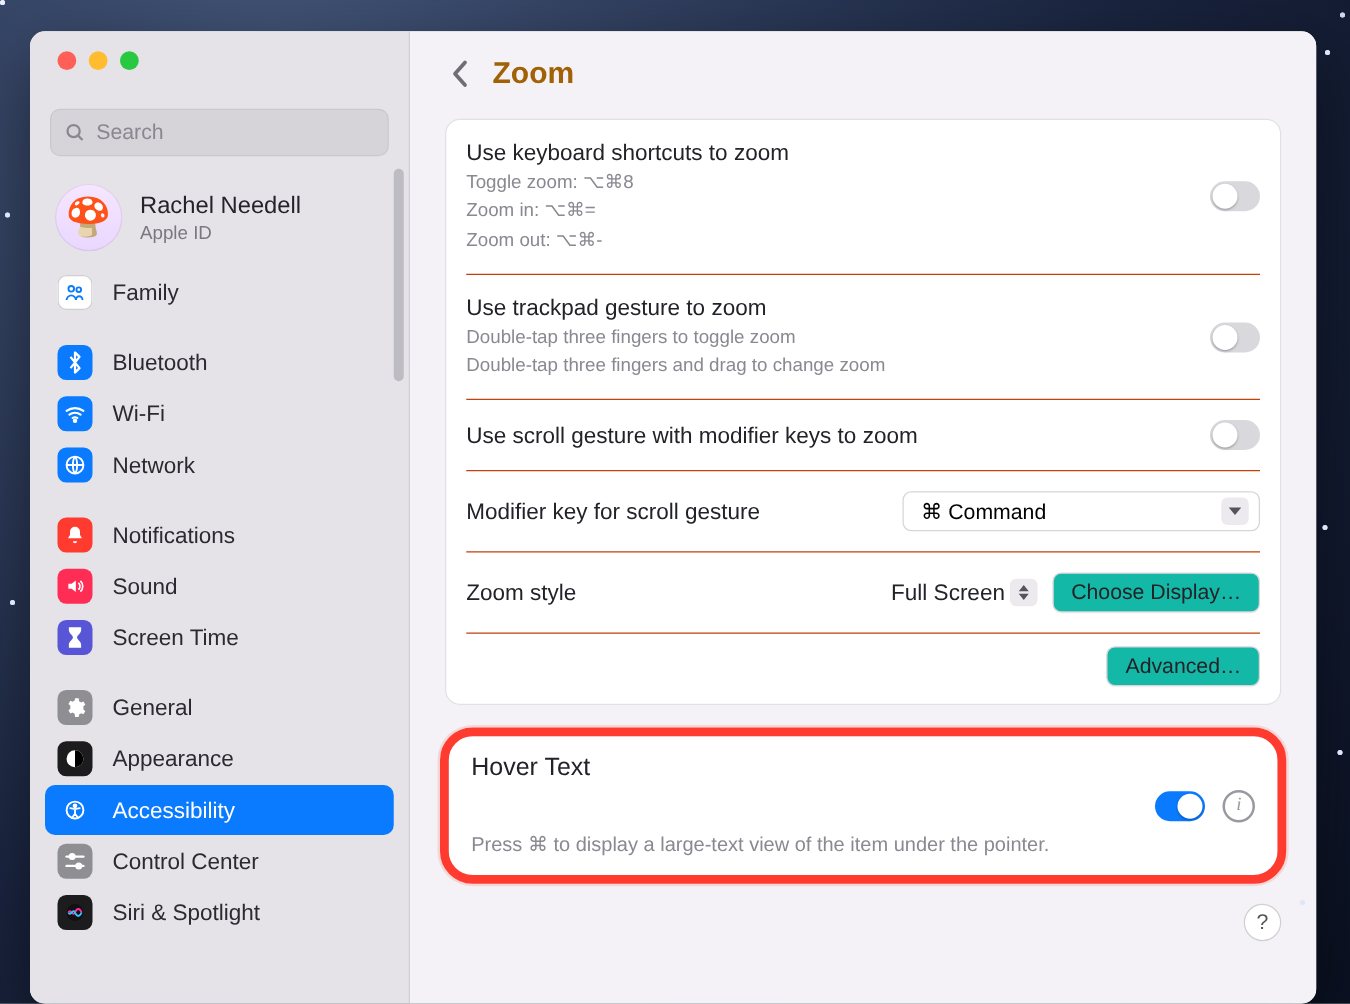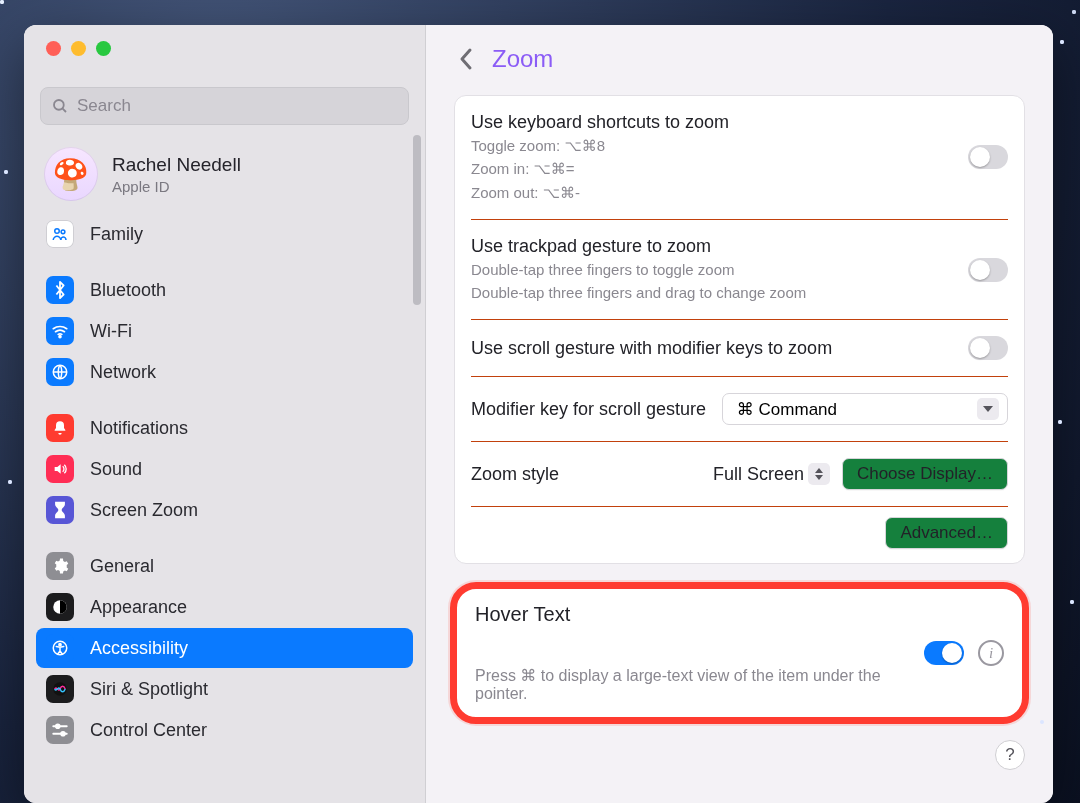--- a/index.html
+++ b/index.html
@@ -13,21 +13,21 @@
     content:""; position:absolute; width:4px; height:4px; background:#e7f0ff; border-radius:50%;
     box-shadow: 1060px 40px #dbe6ff, 1058px 420px #dbe6ff, 8px 480px #dbe6ff, 4px 170px #dbe6ff,
                 1040px 720px #dbe6ff, 1070px 600px #dbe6ff, 1072px 10px #cbd7f1;
   }
   .window {
     position:absolute; left:24px; top:25px; width:1029px; height:778px;
     background:#fff; border-radius:12px; overflow:hidden; display:flex;
     box-shadow: 0 20px 60px rgba(0,0,0,.5);
   }
   .sidebar {
-    width:402px; background:#e5e3e7; display:flex; flex-direction:column;
+    width:304px; background:#e5e3e7; display:flex; flex-direction:column;
     border-right:1px solid #d0cfd3; position:relative;
   }
   .traffic { display:flex; gap:10px; padding:16px 0 0 22px; height:44px;}
   .dot { width:15px; height:15px; border-radius:50%; }
   .dot.r{background:#ff5f57;} .dot.y{background:#febc2e;} .dot.g{background:#28c840;}
   .search-wrap{ padding: 18px 16px 8px 16px;}
   .search {
     display:flex; align-items:center; gap:8px; background:#d6d4d9; border:1px solid #c9c8cd;
     border-radius:8px; padding:8px 10px; color:#7b7881;
   }
@@ -54,21 +54,21 @@
   .group-gap { height:14px; }
   .sidebar-scrollbar{
     position:absolute; right:4px; top:110px; width:8px; height:170px; background:#bdbcc2; border-radius:4px;
   }
 
   .content { flex:1; background:#f4f2f6; display:flex; flex-direction:column; }
   .header { display:flex; align-items:center; gap:14px; padding:20px 28px 14px 28px; }
   .back {
     width:24px;height:24px;display:flex;align-items:center;justify-content:center;color:#6f6e74;font-size:22px;
   }
-  .header h1{ font-size:24px; font-weight:400; color:#8b5cf6;}
+  .header h1{ font-size:24px; font-weight:700; color:#a16207;}
   .panel {
     margin: 8px 28px 18px 28px; background:#fff; border:1px solid #e2e0e5; border-radius:12px;
     padding: 0 16px;
   }
   .row{
     display:flex; align-items:center; padding:16px 0; border-bottom:1px solid #c2410c;
   }
   .row:last-child{ border-bottom:none;}
   .row .title{ font-size:18px; color:#222228; }
   .row .desc{ font-size:15px; color:#8a8890; line-height:1.35; margin-top:3px;}
@@ -90,21 +90,21 @@
     width:22px;height:22px;border-radius:5px;background:#eceaef;display:flex;align-items:center;justify-content:center;
     font-size:11px;color:#55545b;
   }
   .pop{
     display:flex; align-items:center; gap:4px; font-size:18px; color:#222228;
   }
   .pop .dual{
     width:22px;height:22px;background:#eceaef;border-radius:5px;display:flex;flex-direction:column;align-items:center;justify-content:center;font-size:8px;color:#55545b;gap:0;
   }
   .btn{
-    border:1px solid #d7d5da; border-radius:7px; background:#15803d; padding:5px 14px; font-size:17px;
+    border:1px solid #d7d5da; border-radius:7px; background:#14b8a6; padding:5px 14px; font-size:17px;
     color:#222228; box-shadow:0 1px 0 rgba(0,0,0,.03);
   }
   .row-right{ display:flex; justify-content:flex-end; padding:10px 0 14px 0;}
   .hover-card{
     margin: 0 24px; position:relative; padding:6px;
   }
   .hover-ring{
     position:absolute; inset:0; border:7px solid #ff3b30; border-radius:26px; pointer-events:none;
     box-shadow:0 0 0 2px rgba(255,59,48,.15);
   }
@@ -215,21 +215,21 @@
             </svg>
           </div>
           <span>Sound</span>
         </div>
         <div class="nav-item">
           <div class="ic" style="background: rgb(88, 86, 214);">
             <svg width="14" height="18" viewBox="0 0 16 22" fill="#fff">
               <path d="M2 1h12v3c0 3-4 5-4 7s4 4 4 7v3H2v-3c0-3 4-5 4-7S2 7 2 4V1z"></path>
             </svg>
           </div>
-          <span>Screen Zoom</span>
+          <span>Screen Time</span>
         </div>
         <div class="group-gap"></div>
         <div class="nav-item">
           <div class="ic" style="background: rgb(142, 142, 147);">
             <svg width="18" height="18" viewBox="0 0 24 24" fill="#fff">
               <path d="M12 8a4 4 0 1 0 0 8 4 4 0 0 0 0-8zm9 4a8 8 0 0 0-.1-1.3l2.1-1.6-2-3.4-2.5 1a8 8 0 0 0-2.2-1.3L16 2h-4l-.3 2.6a8 8 0 0 0-2.2 1.3l-2.5-1-2 3.4L7.1 10A8 8 0 0 0 7 12c0 .4 0 .9.1 1.3L5 14.9l2 3.4 2.5-1a8 8 0 0 0 2.2 1.3L12 22h4l.3-2.6a8 8 0 0 0 2.2-1.3l2.5 1 2-3.4-2.1-1.6c0-.4.1-.9.1-1.1z"></path>
             </svg>
           </div>
           <span>General</span>
         </div>
@@ -246,39 +246,39 @@
           <div class="ic" style="background: rgb(10, 122, 255);">
             <svg width="18" height="18" viewBox="0 0 24 24" stroke="#fff" stroke-width="2" fill="none">
               <circle cx="12" cy="12" r="9"></circle>
               <circle cx="12" cy="7.5" r="1.5" fill="#fff"></circle>
               <path d="M7 10l5 1 5-1M12 11v5m0 0l-3 4m3-4l3 4" stroke-linecap="round"></path>
             </svg>
           </div>
           <span>Accessibility</span>
         </div>
         <div class="nav-item">
-          <div class="ic" style="background: rgb(28, 28, 30);">
-            <svg width="18" height="18" viewBox="0 0 24 24">
-              <circle cx="12" cy="12" r="9" fill="#111"></circle>
-              <path d="M5 12c2-5 5 5 7 0s5-5 7 0" stroke="#ff2d9e" stroke-width="2" fill="none"></path>
-              <path d="M5 12c2 5 5-5 7 0s5 5 7 0" stroke="#34c3ff" stroke-width="2" fill="none"></path>
-            </svg>
-          </div>
-          <span>Siri &amp; Spotlight</span>
-        </div>
-        <div class="nav-item">
           <div class="ic" style="background: rgb(142, 142, 147);">
             <svg width="18" height="14" viewBox="0 0 24 18" stroke="#fff" stroke-width="2.5" fill="none" stroke-linecap="round">
               <line x1="3" y1="4" x2="21" y2="4"></line>
               <circle cx="9" cy="4" r="2.5" fill="#fff"></circle>
               <line x1="3" y1="14" x2="21" y2="14"></line>
               <circle cx="16" cy="14" r="2.5" fill="#fff"></circle>
             </svg>
           </div>
           <span>Control Center</span>
+        </div>
+        <div class="nav-item">
+          <div class="ic" style="background: rgb(28, 28, 30);">
+            <svg width="18" height="18" viewBox="0 0 24 24">
+              <circle cx="12" cy="12" r="9" fill="#111"></circle>
+              <path d="M5 12c2-5 5 5 7 0s5-5 7 0" stroke="#ff2d9e" stroke-width="2" fill="none"></path>
+              <path d="M5 12c2 5 5-5 7 0s5 5 7 0" stroke="#34c3ff" stroke-width="2" fill="none"></path>
+            </svg>
+          </div>
+          <span>Siri &amp; Spotlight</span>
         </div>
       </div>
     <div class="sidebar-scrollbar"></div>
   </div>
 
   <div class="content">
     <div class="header">
       <div class="back">
         <svg width="16" height="24" viewBox="0 0 16 24" fill="none" stroke="#6f6e74" stroke-width="3" stroke-linecap="round" stroke-linejoin="round">
           <polyline points="12,3 4,12 12,21"></polyline>

